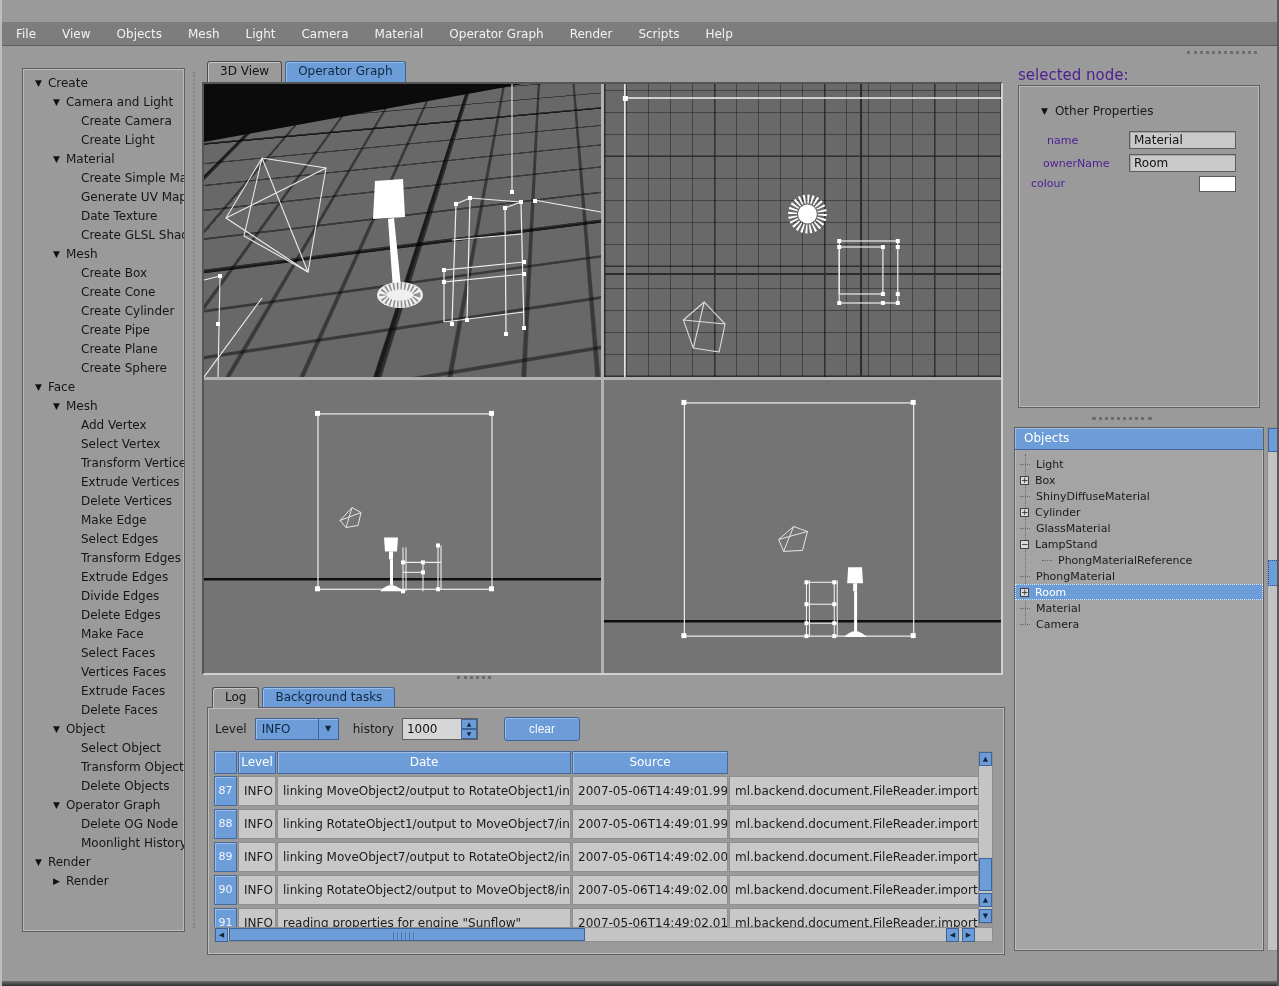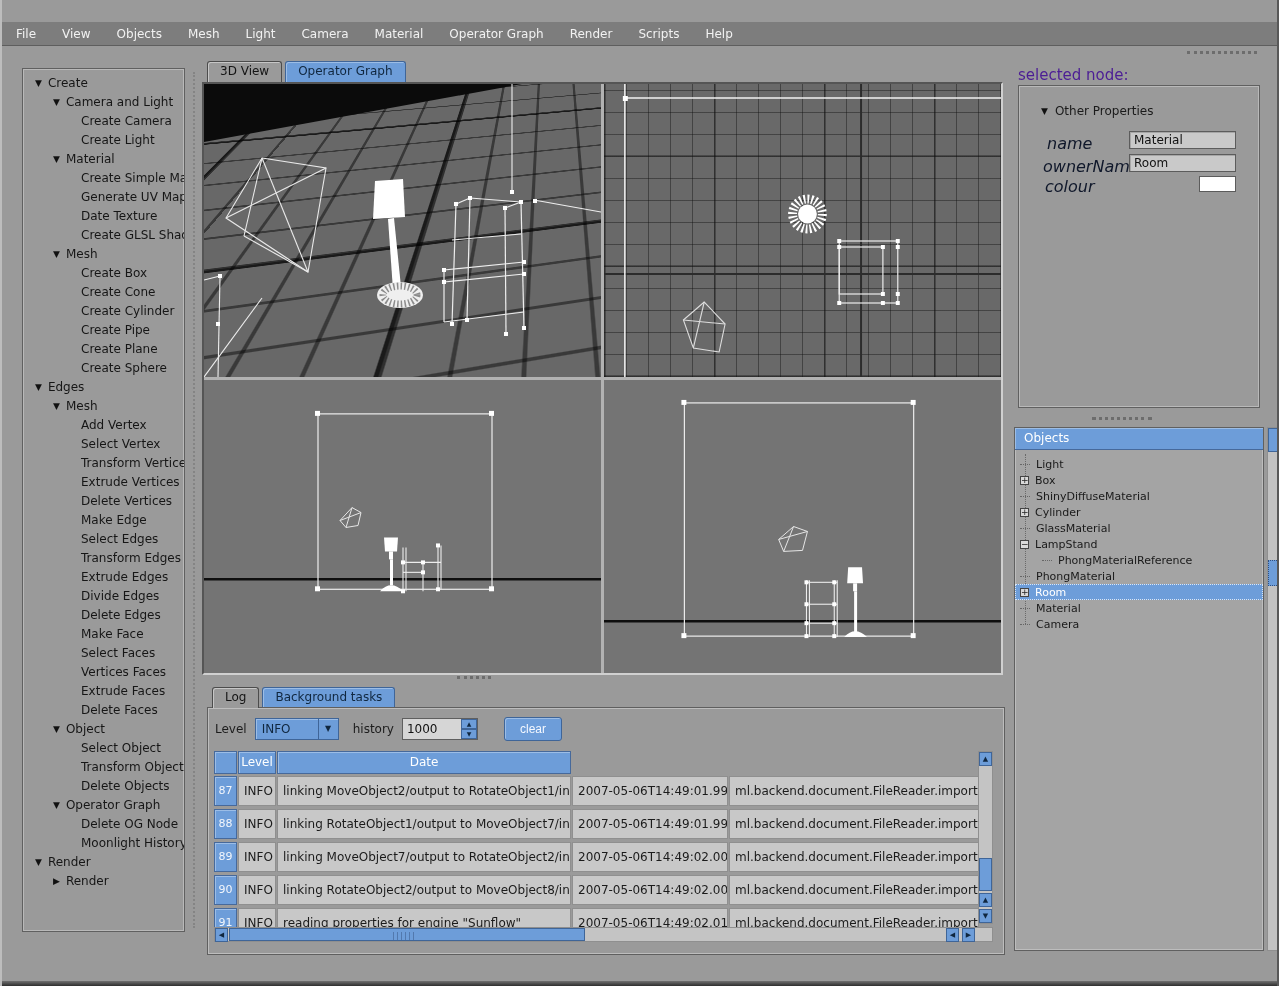--- a/index.html
+++ b/index.html
@@ -68,21 +68,21 @@
     box-shadow:inset 1px 1px 0 #9cbde6;}
   .select .sel-text{flex:1;padding:3px 6px;font-size:12px;color:#10273f;}
   .select .sel-arrow{width:20px;border-left:1px solid #3f6598;text-align:center;font-size:8px;
     color:#10273f;line-height:20px;}
   .spinner{width:76px;height:22px;background:#d6d6d6;border:1px solid #5f5f5f;display:flex;margin-right:26px;}
   .spinner input{flex:1;border:none;background:transparent;font:12px "DejaVu Sans",sans-serif;
     padding:0 4px;color:#111;width:48px;}
   .spin-btns{width:16px;display:flex;flex-direction:column;}
   .spin-btn{flex:1;background:#6d9dd9;border:1px solid #3f6598;font-size:6px;line-height:8px;
     text-align:center;color:#10273f;}
-  .btn{height:24px;padding:3px 15px;background:#6d9dd9;border:1px solid #3f6598;border-radius:3px;
+  .btn{height:24px;padding:3px 24px;background:#6d9dd9;border:1px solid #3f6598;border-radius:3px;
     color:#f4f8ff;font-size:12px;box-shadow:inset 1px 1px 0 #9cbde6;}
   
   .log-table{position:absolute;left:6px;top:43px;width:765px;}
   .lt-row{display:grid;grid-template-columns:23px 38px 294px 156px 1fr;column-gap:1px;margin-bottom:3px;}
   .lt-row.header{margin-bottom:2px;}
   .hcell{background:#6d9dd9;border:1px solid #46699b;box-shadow:inset 1px 1px 0 #9cbde6;
     color:#fff;font-size:12px;text-align:center;height:23px;line-height:21px;overflow:hidden;}
   .ncell{background:#6d9dd9;border:1px solid #46699b;box-shadow:inset 1px 1px 0 #9cbde6;
     color:#f2f6fc;font-size:11px;text-align:center;height:30px;line-height:28px;}
   .dcell{background:#c8c8c8;border:1px solid #8f8f8f;height:30px;line-height:28px;font-size:12px;
@@ -97,21 +97,21 @@
     border:1px solid #8f8f8f;}
   .hthumb{position:absolute;top:0;height:13px;background:#6d9dd9;border:1px solid #3f6598;}
   .grip{position:absolute;left:46%;top:3px;width:22px;height:8px;
     background:repeating-linear-gradient(90deg,#46699b 0 1px,transparent 1px 4px);opacity:.7;}
   
   .sel-node-label{position:absolute;left:1016px;top:66px;font-size:15px;color:#4c1d95;}
   .props-panel{position:absolute;left:1016px;top:85px;width:242px;height:323px;background:#9a9a9a;
     border:1px solid #606060;box-shadow:inset 0 0 0 1px #b9b9b9;}
   .props-header{position:absolute;left:22px;top:18px;display:flex;align-items:center;}
   .props-header .tri{margin-right:7px;}
-  .prop-label{position:absolute;font-size:16px;color:#0f172a;font-style:italic;}
+  .prop-label{position:absolute;font-size:11px;color:#4c1d95;}
   .prop-field{position:absolute;width:107px;height:18px;background:#c9c9c9;border:1px solid #5c5c5c;
     box-shadow:inset 1px 1px 0 #a6a6a6;font:12px "DejaVu Sans",sans-serif;color:#111;padding:0 4px;}
   .color-swatch{position:absolute;left:180px;top:90px;width:37px;height:16px;border:1px solid #5c5c5c;}
   .hsplit-dots{position:absolute;border-top:3px dotted #6d6d6d;}
   
   .objects-panel{position:absolute;left:1012px;top:427px;width:250px;height:524px;background:#a4a4a4;
     border:1px solid #606060;box-shadow:inset 0 0 0 1px #bdbdbd;overflow:hidden;}
   .objects-header{height:22px;background:#6d9dd9;border-bottom:1px solid #46699b;
     box-shadow:inset 1px 1px 0 #9cbde6;color:#fff;font-size:12px;line-height:21px;padding-left:9px;}
   .obj-list{position:relative;padding-top:6px;}
@@ -198,21 +198,21 @@
         <span class="tree-label">Create Pipe</span>
       </div>
       <div class="tree-row lvl2">
         <span class="tree-label">Create Plane</span>
       </div>
       <div class="tree-row lvl2">
         <span class="tree-label">Create Sphere</span>
       </div>
       <div class="tree-row lvl0">
         <span class="tri">▼</span>
-        <span class="tree-label">Edges</span>
+        <span class="tree-label">Face</span>
       </div>
       <div class="tree-row lvl1">
         <span class="tri">▼</span>
         <span class="tree-label">Mesh</span>
       </div>
       <div class="tree-row lvl2">
         <span class="tree-label">Add Vertex</span>
       </div>
       <div class="tree-row lvl2">
         <span class="tree-label">Select Vertex</span>
@@ -505,20 +505,21 @@
         </div>
       </div>
       <button class="btn">clear</button>
     </div>
 
     <div class="log-table" id="log-table">
         <div class="lt-row header">
           <div class="hcell"></div>
           <div class="hcell">Level</div>
           <div class="hcell">Date</div>
+          <div class="hcell">Source</div>
         </div>
         <div class="lt-row">
           <div class="ncell">87</div>
           <div class="dcell">INFO</div>
           <div class="dcell">linking MoveObject2/output to RotateObject1/input</div>
           <div class="dcell">2007-05-06T14:49:01.993</div>
           <div class="dcell">ml.backend.document.FileReader.importOGLin</div>
         </div>
         <div class="lt-row">
           <div class="ncell">88</div>
@@ -571,21 +572,21 @@
 
   <div class="props-panel">
     <div class="props-header">
       <span class="tri">▼</span>
       <span>Other Properties</span>
     </div>
     <span class="prop-label" style="left:28px;top:48px;">name</span>
     <input class="prop-field" style="left: 110px; top: 45px;" value="Material">
     <span class="prop-label" style="left:24px;top:71px;">ownerName</span>
     <input class="prop-field" style="left: 110px; top: 68px;" value="Room">
-    <span class="prop-label" style="left:26px;top:91px;">colour</span>
+    <span class="prop-label" style="left:12px;top:91px;">colour</span>
     <div class="color-swatch" style="background: rgb(255, 255, 255);"></div>
   </div>
 
   <div class="hsplit-dots" style="left:1090px;top:417px;width:60px;"></div>
 
   <div class="objects-panel">
     <div class="objects-header">Objects</div>
     <div class="obj-list" id="obj-list">
       <div class="obj-guide"></div>
     <div class="obj-row">

